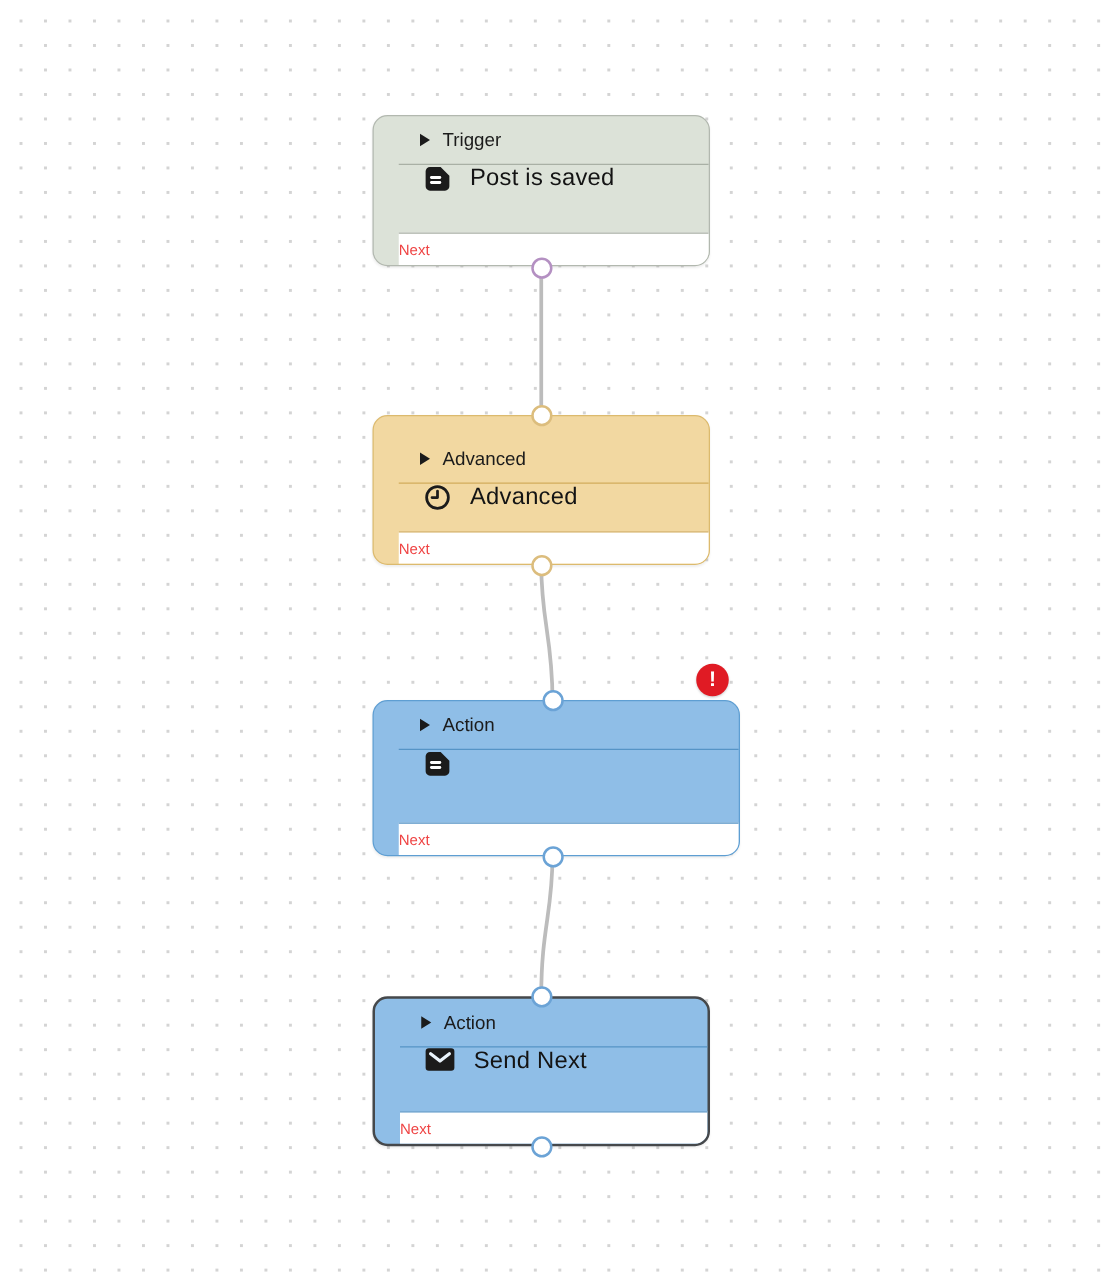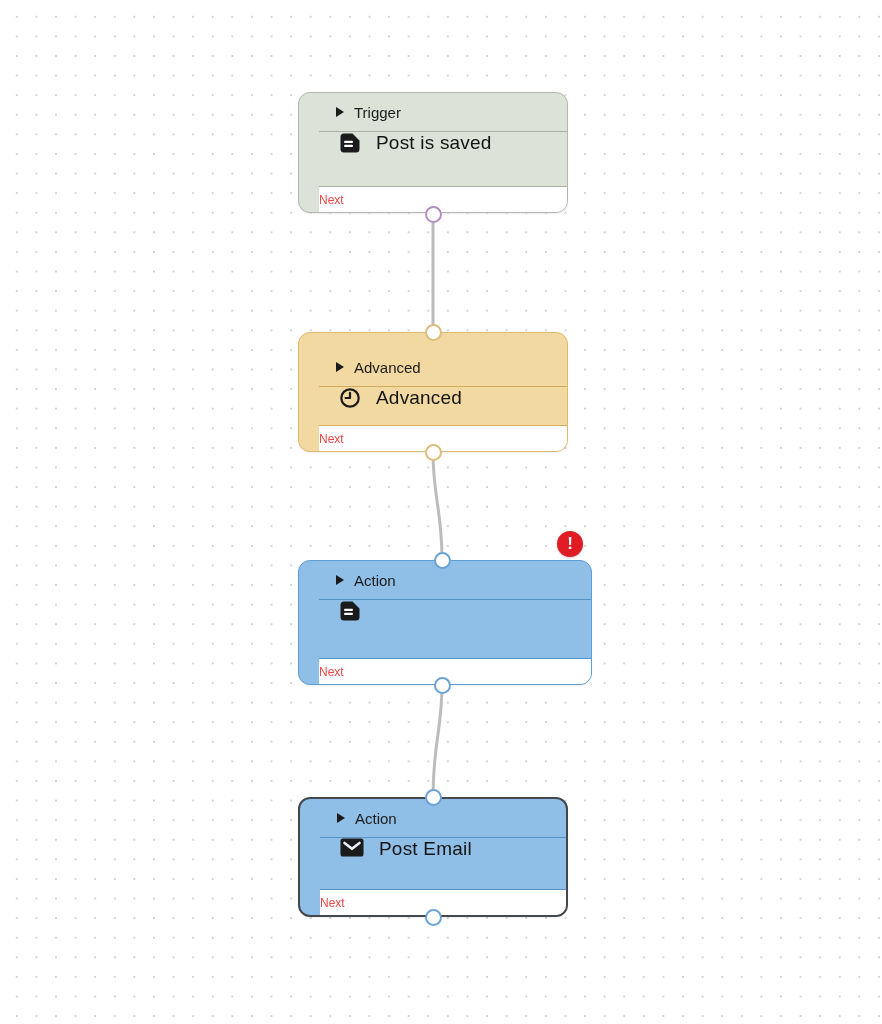--- a/index.html
+++ b/index.html
@@ -134,21 +134,21 @@
       <span class="caret"></span>
       <span>Action</span>
     </div>
     <div class="node-body">
       <span class="icon">
         <svg width="24" height="19" viewBox="0 0 24 19">
           <rect x="0.5" y="0.5" width="23" height="18" rx="2.6" fill="#1b1b1b"></rect>
           <path d="M4.5 5 L12 10.8 L19.5 5" fill="none" stroke="#e8f2fa" stroke-width="2.6" stroke-linecap="round" stroke-linejoin="round"></path>
         </svg>
       </span>
-      <span>Post Email</span>
+      <span>Send Next</span>
     </div>
     <div class="node-footer">
       <span>Next</span>
     </div>
   </div>
 
   <div class="handle handle-purple" style="left:424.5px; top:205.5px;"></div>
   <div class="handle handle-tan" style="left:424.5px; top:323.5px;"></div>
   <div class="handle handle-tan" style="left:424.5px; top:443.5px;"></div>
   <div class="handle handle-blue" style="left:433.5px; top:551.5px;"></div>

